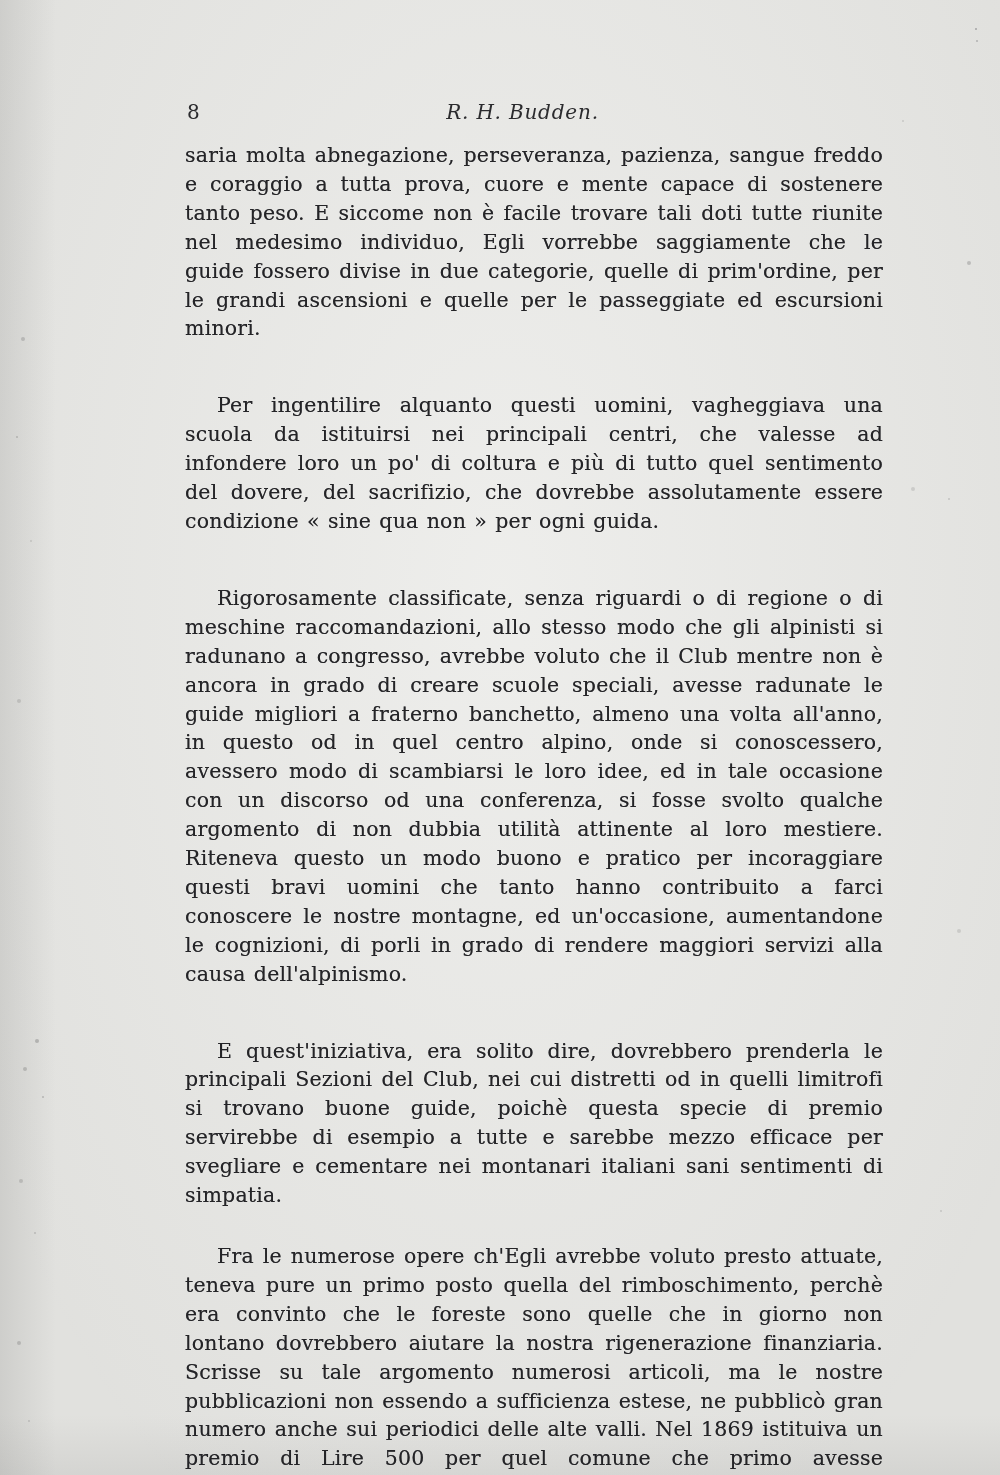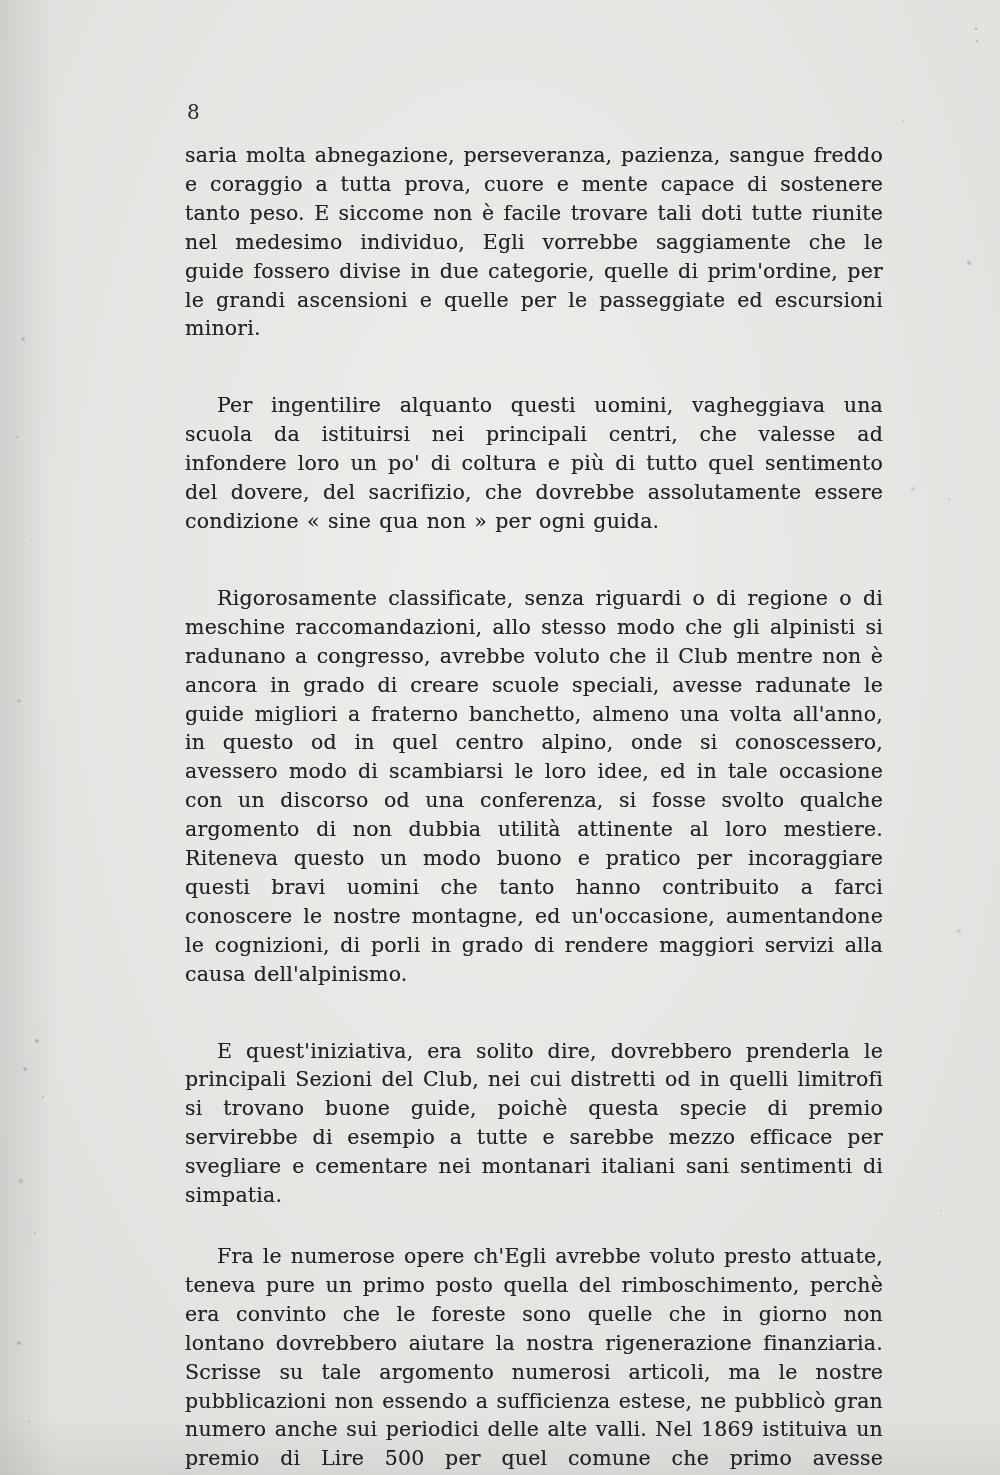--- a/index.html
+++ b/index.html
@@ -115,20 +115,21 @@
 </head>
 <body>
 
 <div class="page">
   <div class="noise"></div>
   <div class="edge-shade-left"></div>
   <div class="edge-shade-bottom"></div>
 
   <div class="header-row">
     <span class="page-number">8</span>
+    <span class="running-header">R. H. Budden.</span>
   </div>
 
   <div class="text-block">
       <p>saria molta abnegazione, perseveranza, pazienza, sangue freddo e coraggio a tutta prova, cuore e mente capace di sostenere tanto peso. E siccome non è facile trovare tali doti tutte riunite nel medesimo individuo, Egli vorrebbe saggiamente che le guide fossero divise in due categorie, quelle di prim'ordine, per le grandi ascensioni e quelle per le passeggiate ed escursioni minori.</p>
       <p class="indent">Per ingentilire alquanto questi uomini, vagheggiava una scuola da istituirsi nei principali centri, che valesse ad infondere loro un po' di coltura e più di tutto quel sentimento del dovere, del sacrifizio, che dovrebbe assolutamente essere condizione « sine qua non » per ogni guida.</p>
       <p class="indent">Rigorosamente classificate, senza riguardi o di regione o di meschine raccomandazioni, allo stesso modo che gli alpinisti si radunano a congresso, avrebbe voluto che il Club mentre non è ancora in grado di creare scuole speciali, avesse radunate le guide migliori a fraterno banchetto, almeno una volta all'anno, in questo od in quel centro alpino, onde si conoscessero, avessero modo di scambiarsi le loro idee, ed in tale occasione con un discorso od una conferenza, si fosse svolto qualche argomento di non dubbia utilità attinente al loro mestiere. Riteneva questo un modo buono e pratico per incoraggiare questi bravi uomini che tanto hanno contribuito a farci conoscere le nostre montagne, ed un'occasione, aumentandone le cognizioni, di porli in grado di rendere maggiori servizi alla causa dell'alpinismo.</p>
       <p class="indent">E quest'iniziativa, era solito dire, dovrebbero prenderla le principali Sezioni del Club, nei cui distretti od in quelli limitrofi si trovano buone guide, poichè questa specie di premio servirebbe di esempio a tutte e sarebbe mezzo efficace per svegliare e cementare nei montanari italiani sani sentimenti di simpatia.</p>
       <p class="indent gap">Fra le numerose opere ch'Egli avrebbe voluto presto attuate, teneva pure un primo posto quella del rimboschimento, perchè era convinto che le foreste sono quelle che in giorno non lontano dovrebbero aiutare la nostra rigenerazione finanziaria. Scrisse su tale argomento numerosi articoli, ma le nostre pubblicazioni non essendo a sufficienza estese, ne pubblicò gran numero anche sui periodici delle alte valli. Nel 1869 istituiva un premio di Lire 500 per quel comune che primo avesse rimboschito buon tratto di terreno ed altri ne diede privatamente ed ai Comizi agrari, destinati a premiare quei contadini che presso alle loro alpi avessero piantato, in un dato periodo d'anni, maggior numero d'alberi.</p>
     </div>
 </div>

